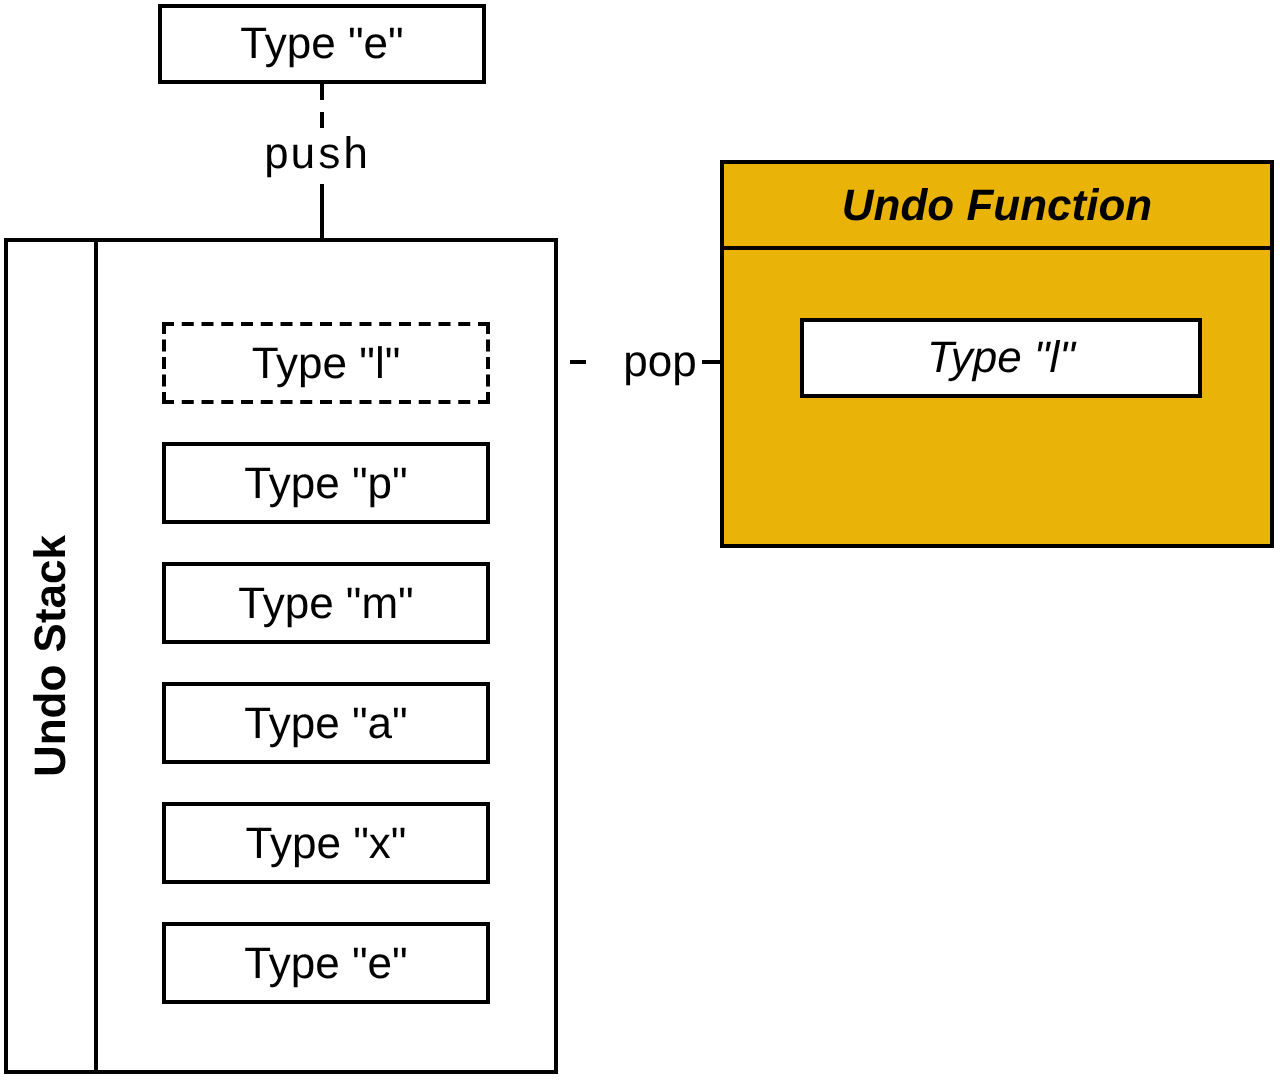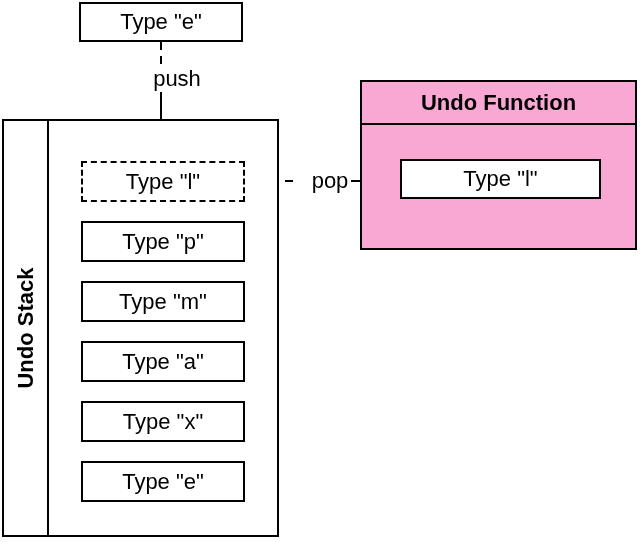--- a/index.html
+++ b/index.html
@@ -44,24 +44,25 @@
   .edge-label {
     position: absolute;
     background: #ffffff;
     color: #000000;
     font-size: 22px;
     text-align: center;
     line-height: 26px;
     white-space: nowrap;
   }
   .push-label {
-    left: 149px;
+    left: 130px;
     top: 66px;
     width: 56px;
     height: 26px;
+    font-family: Liberation Mono, monospace;
   }
   .pop-label {
     left: 296px;
     top: 168px;
     width: 42px;
     height: 26px;
     margin-left: 13px;
   }
   .stack {
     position: absolute;
@@ -113,24 +114,25 @@
   .si-1 { top: 100px; }
   .si-2 { top: 160px; }
   .si-3 { top: 220px; }
   .si-4 { top: 280px; }
   .si-5 { top: 340px; }
   .function-box {
     position: absolute;
     left: 360px;
     top: 80px;
     width: 277px;
-    height: 170px;
-    box-sizing: border-box;
-    border: 2px solid #000000;
-    background: #f9a8d4;
+    height: 194px;
+    box-sizing: border-box;
+    border: 2px solid #000000;
+    background: #eab308;
+    font-style: italic;
   }
   .function-header {
     box-sizing: border-box;
     height: 43px;
     border-bottom: 2px solid #000000;
     display: flex;
     align-items: center;
     justify-content: center;
     font-weight: bold;
     font-size: 22px;

